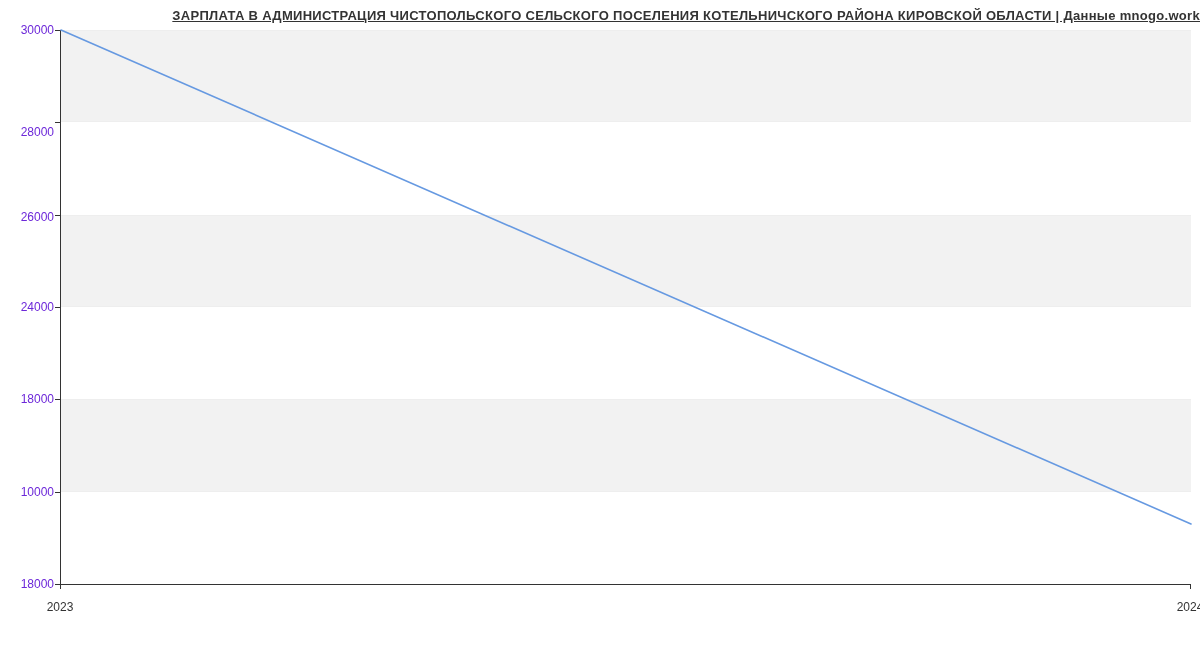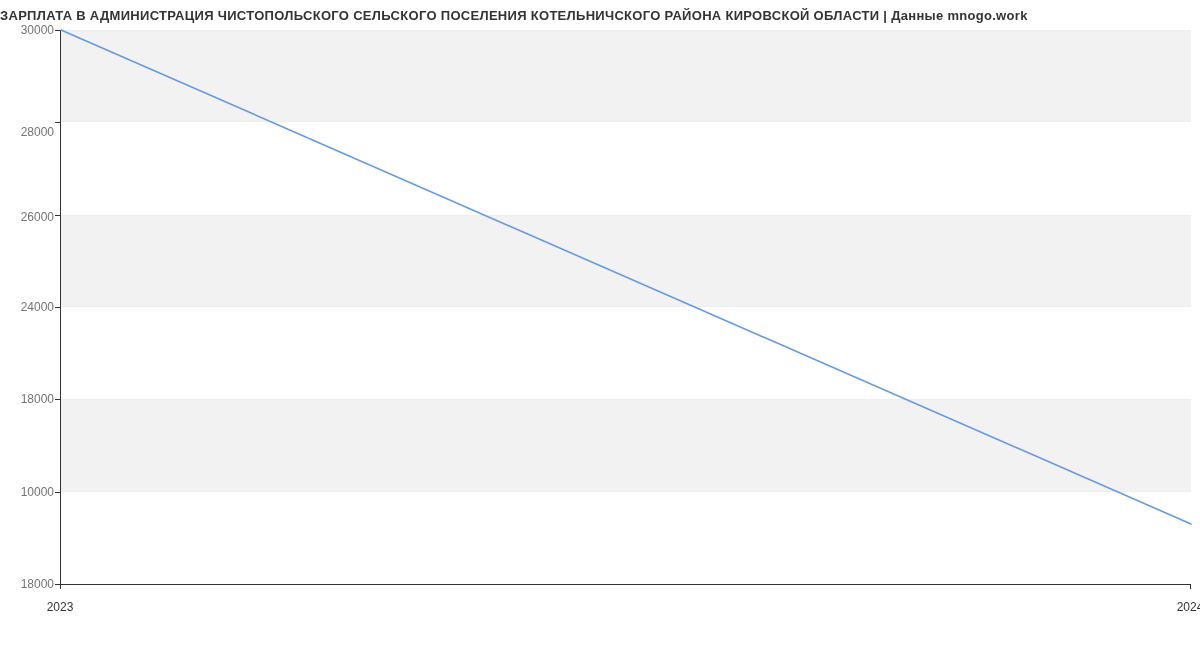--- a/index.html
+++ b/index.html
@@ -15,25 +15,26 @@
   .chart-container {
     position: relative;
     width: 1200px;
     height: 650px;
   }
   .title {
     position: absolute;
     top: 8px;
     left: 0;
     right: 0;
-    text-align: left;
+    text-align: right;
     font-size: 13px;
     font-weight: 600;
     color: #333;
     letter-spacing: 0.3px;
+    text-decoration: underline;
   }
   .plot-area {
     position: absolute;
     left: 60px;
     top: 30px;
     width: 1130px;
     height: 554px;
     border-left: 1px solid #333;
     border-bottom: 1px solid #333;
     overflow: visible;
@@ -45,21 +46,21 @@
     background: #f2f2f2;
     border-top: 1px solid #eeeeee;
     border-bottom: 1px solid #eeeeee;
     box-sizing: border-box;
   }
   .y-tick-label {
     position: absolute;
     right: 1146px; 
     transform: translateY(-50%);
     font-size: 12px;
-    color: #737373;
+    color: #6d28d9;
     text-align: right;
     white-space: nowrap;
   }
   .x-tick-label {
     position: absolute;
     top: 590px;
     transform: translateX(-50%);
     font-size: 12px;
     color: #333;
     text-align: center;

